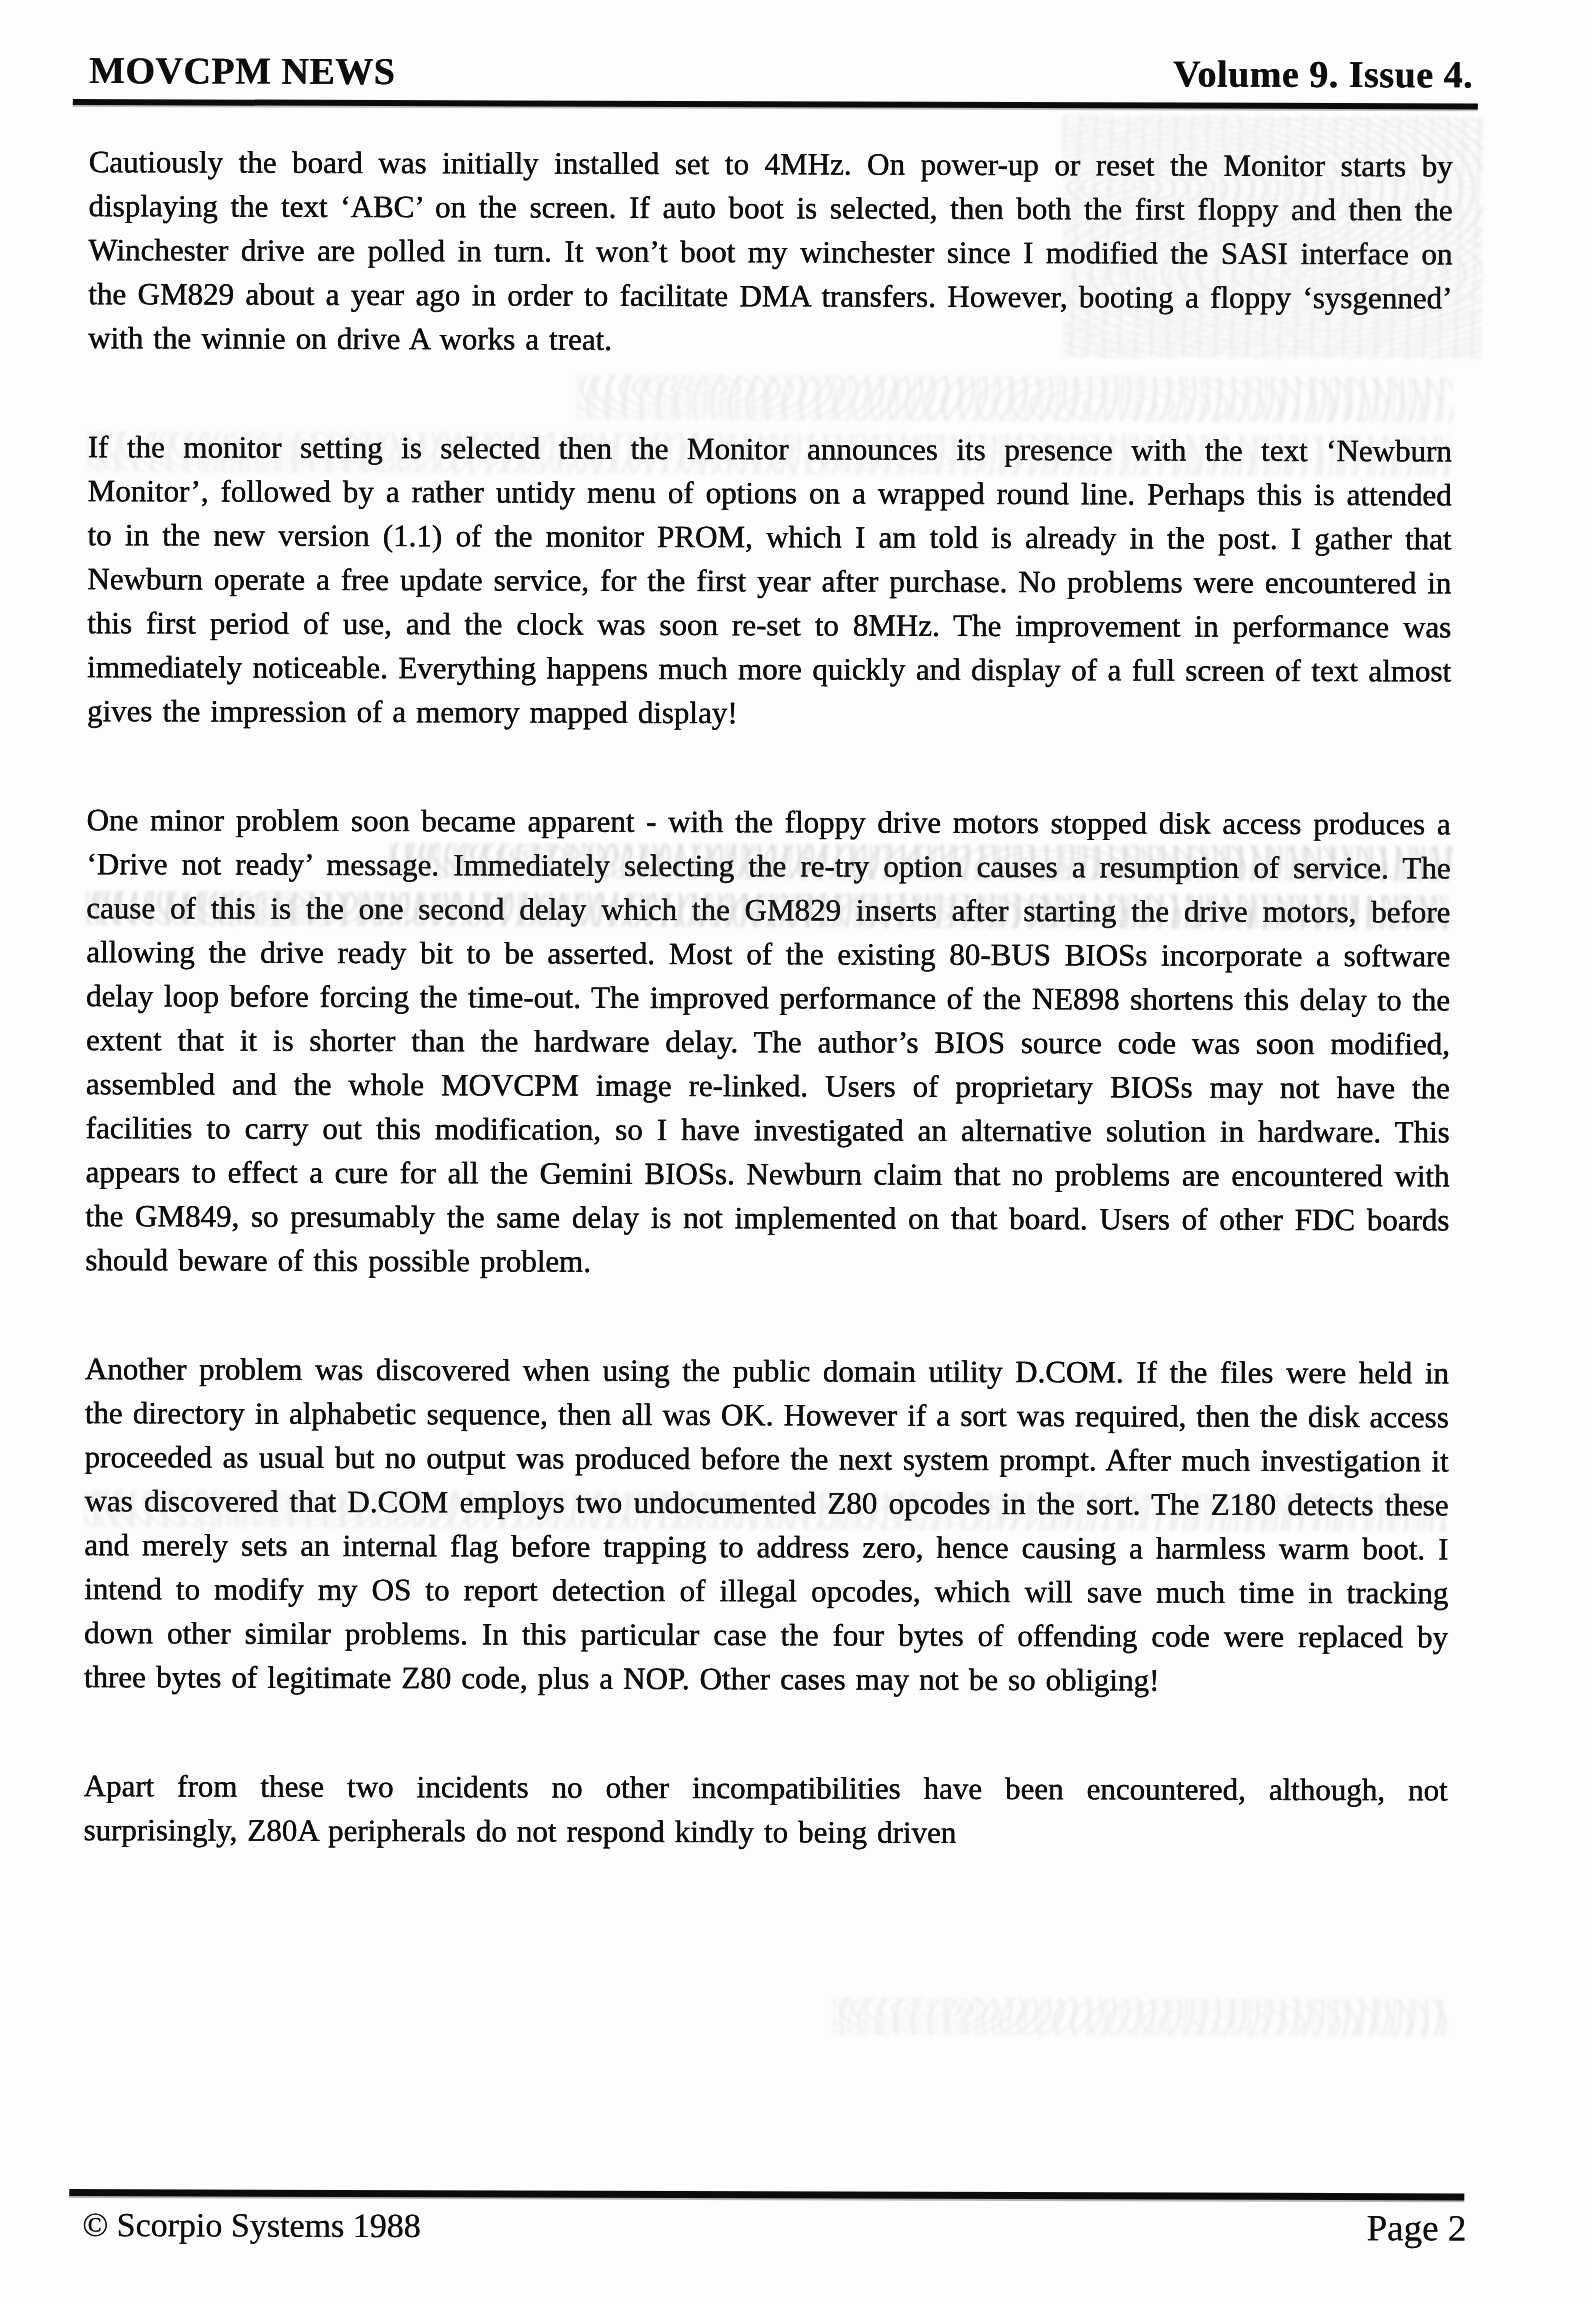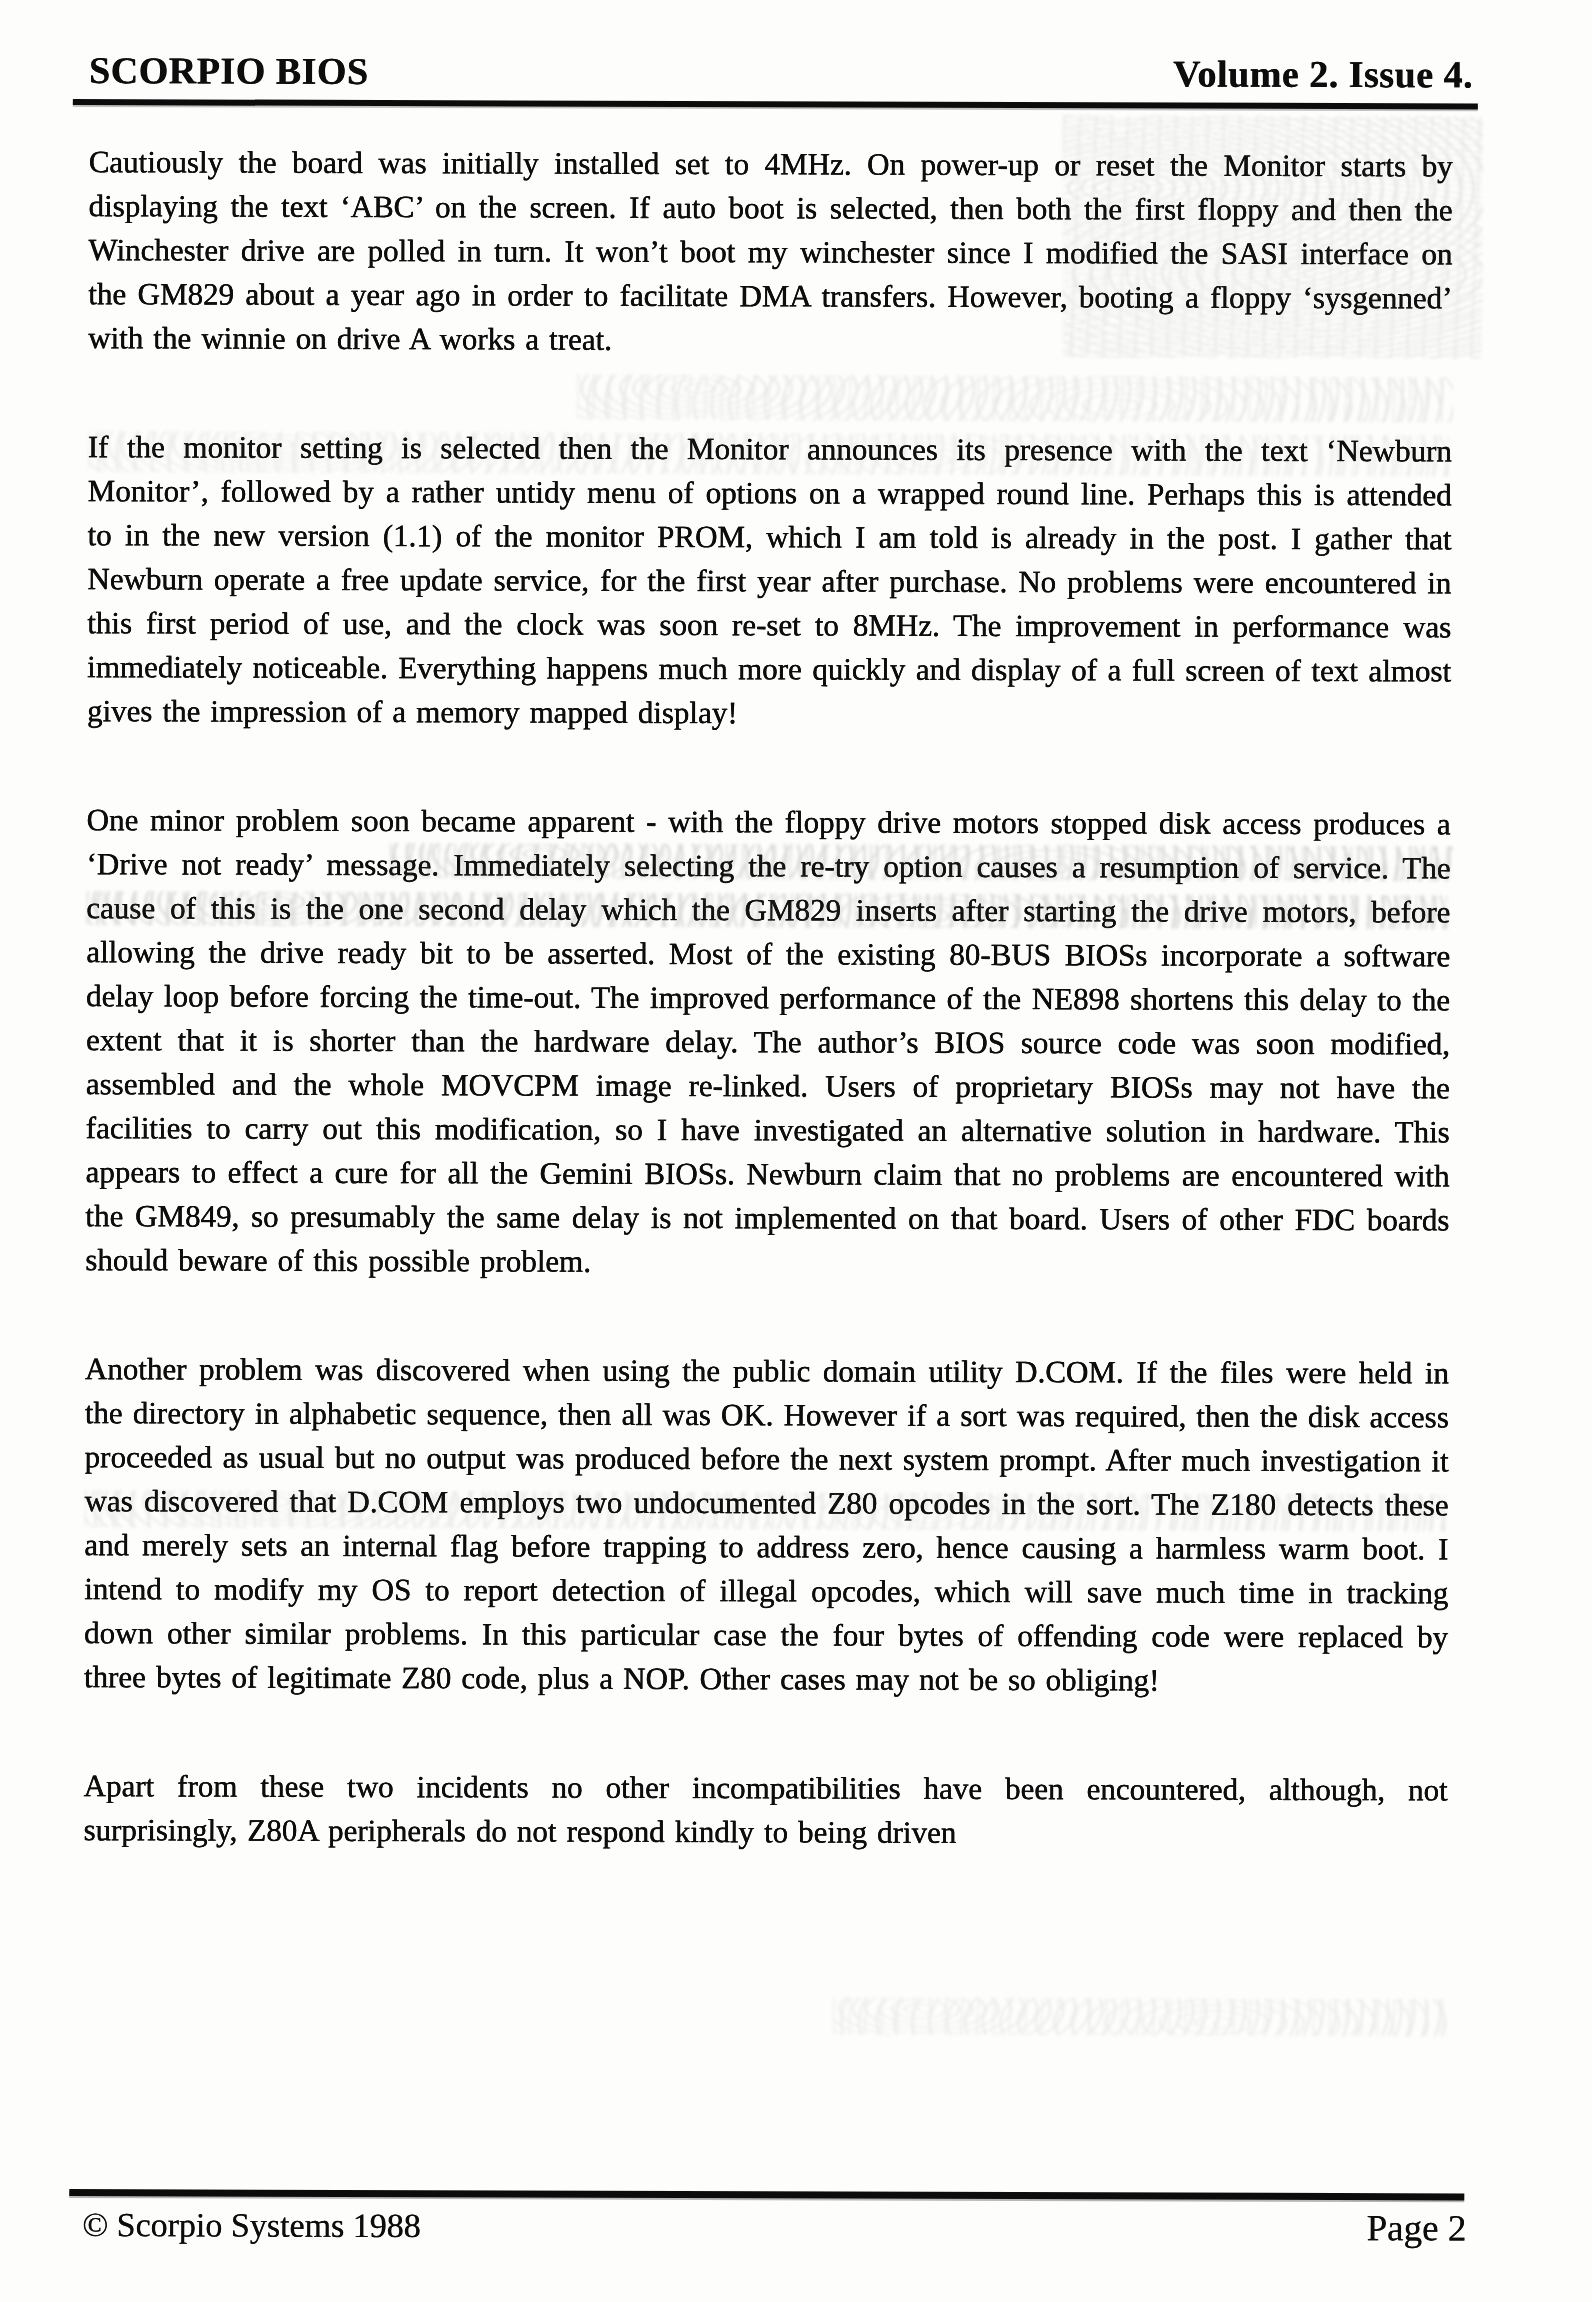--- a/index.html
+++ b/index.html
@@ -101,22 +101,22 @@
     pointer-events: none;
     opacity: 0.55;
   }
 </style>
 </head>
 <body>
 
 <div class="sheet">
 
   <header class="masthead">
-    <span>SCORPIO BIOS</span>
-    <span>Volume 2. Issue 4.</span>
+    <span>MOVCPM NEWS</span>
+    <span>Volume 9. Issue 4.</span>
   </header>
   <div class="header-rule"></div>
 
   <main class="article">
     <p>Cautiously the board was initially installed set to 4MHz. On power-up or reset the Monitor starts by displaying the text ‘ABC’ on the screen. If auto boot is selected, then both the first floppy and then the Winchester drive are polled in turn. It won’t boot my winchester since I modified the SASI interface on the GM829 about a year ago in order to facilitate DMA transfers. However, booting a floppy ‘sysgenned’ with the winnie on drive A works a treat.</p>
     <p>If the monitor setting is selected then the Monitor announces its presence with the text ‘Newburn Monitor’, followed by a rather untidy menu of options on a wrapped round line. Perhaps this is attended to in the new version (1.1) of the monitor PROM, which I am told is already in the post. I gather that Newburn operate a free update service, for the first year after purchase. No problems were encountered in this first period of use, and the clock was soon re-set to 8MHz. The improvement in performance was immediately noticeable. Everything happens much more quickly and display of a full screen of text almost gives the impression of a memory mapped display!</p>
     <p>One minor problem soon became apparent - with the floppy drive motors stopped disk access produces a ‘Drive not ready’ message. Immediately selecting the re-try option causes a resumption of service. The cause of this is the one second delay which the GM829 inserts after starting the drive motors, before allowing the drive ready bit to be asserted. Most of the existing 80-BUS BIOSs incorporate a software delay loop before forcing the time-out. The improved performance of the NE898 shortens this delay to the extent that it is shorter than the hardware delay. The author’s BIOS source code was soon modified, assembled and the whole MOVCPM image re-linked. Users of proprietary BIOSs may not have the facilities to carry out this modification, so I have investigated an alternative solution in hardware. This appears to effect a cure for all the Gemini BIOSs. Newburn claim that no problems are encountered with the GM849, so presumably the same delay is not implemented on that board. Users of other FDC boards should beware of this possible problem.</p>
     <p>Another problem was discovered when using the public domain utility D.COM. If the files were held in the directory in alphabetic sequence, then all was OK. However if a sort was required, then the disk access proceeded as usual but no output was produced before the next system prompt. After much investigation it was discovered that D.COM employs two undocumented Z80 opcodes in the sort. The Z180 detects these and merely sets an internal flag before trapping to address zero, hence causing a harmless warm boot. I intend to modify my OS to report detection of illegal opcodes, which will save much time in tracking down other similar problems. In this particular case the four bytes of offending code were replaced by three bytes of legitimate Z80 code, plus a NOP. Other cases may not be so obliging!</p>
     <p>Apart from these two incidents no other incompatibilities have been encountered, although, not surprisingly, Z80A peripherals do not respond kindly to being driven</p>
   </main>

